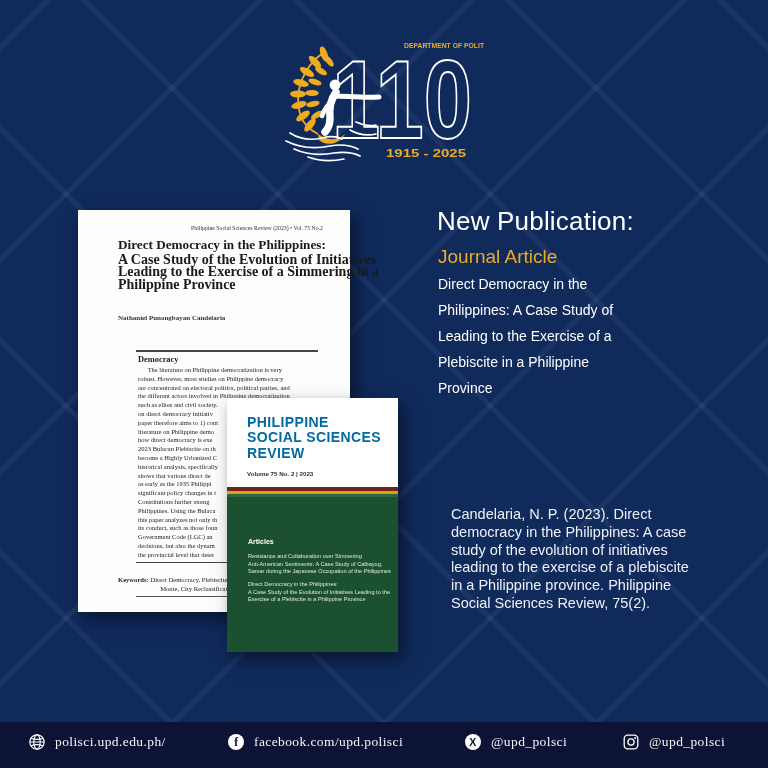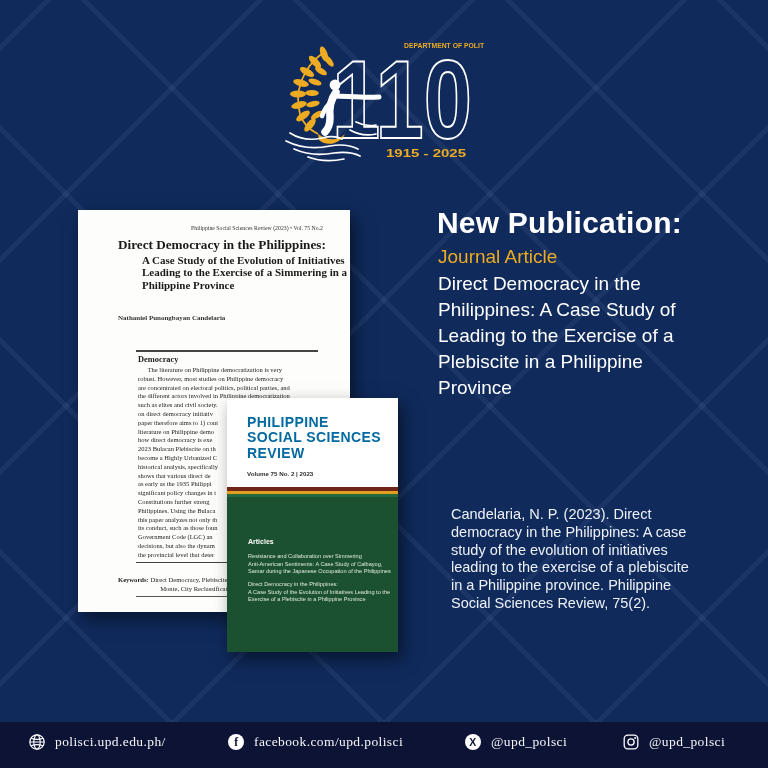--- a/index.html
+++ b/index.html
@@ -14,21 +14,21 @@
   
   .logo{position:absolute;left:284px;top:30px;width:200px;height:140px;}
   
   .paper{
     position:absolute;left:78px;top:210px;width:272px;height:402px;
     background:#fdfdfb;box-shadow:5px 7px 16px rgba(0,0,0,0.5);
     color:#222;font-family:"Liberation Serif",serif;z-index:2;
   }
   .paper .journal-line{position:absolute;top:15px;right:27px;font-size:5.8px;color:#333;white-space:pre;}
   .paper .p-title{position:absolute;left:40px;top:27px;font-size:13.2px;font-weight:bold;white-space:pre;color:#1a1a1a;}
-  .paper .p-sub{position:absolute;left:40px;top:44px;font-size:11px;font-weight:bold;line-height:12.3px;color:#1a1a1a;margin-left:24px;}
+  .paper .p-sub{position:absolute;left:40px;top:44px;font-size:14px;font-weight:bold;line-height:12.3px;color:#1a1a1a;}
   .paper .p-sub div{white-space:pre;}
   .paper .author{position:absolute;left:40px;top:104px;font-size:7px;font-weight:bold;color:#333;white-space:pre;}
   .rule1{position:absolute;left:58px;top:140px;width:182px;height:1.6px;background:#444;}
   .abstract-h{position:absolute;left:60px;top:145px;font-size:8.4px;font-weight:bold;}
   .abstract{position:absolute;left:60px;top:156px;font-size:6.5px;line-height:8.8px;color:#222;}
   .abstract div{white-space:pre;}
   .rule2{position:absolute;left:58px;top:352px;width:182px;height:1.4px;background:#444;}
   .kw1{position:absolute;left:40px;top:366px;font-size:6.6px;white-space:pre;}
   .kw1 b{font-weight:bold;}
   .kw2{position:absolute;left:60px;top:375px;width:120px;text-align:center;font-size:6.6px;white-space:pre;}
@@ -45,23 +45,23 @@
   .stripe-m{position:absolute;left:0;top:89px;width:171px;height:4px;background:#6f2618;}
   .stripe-y{position:absolute;left:0;top:93px;width:171px;height:2.5px;background:#df9e1f;}
   .stripe-g{position:absolute;left:0;top:95.5px;width:171px;height:3.5px;background:#27693f;}
   .c-green{position:absolute;left:0;top:99px;width:171px;height:155px;background:#1b5130;}
   .c-articles-h{position:absolute;left:21px;top:41px;font-size:7px;font-weight:bold;color:#fff;}
   .c-art{position:absolute;left:21px;font-size:5.6px;line-height:7.5px;color:#dfe8df;}
   .c-art div{white-space:pre;}
   .c-art1{top:56px;}
   .c-art2{top:84px;}
   
-  .ann-heading{position:absolute;left:437px;top:206px;font-size:30px;font-weight:bold;color:#ffffff;letter-spacing:0.2px;white-space:pre;}
+  .ann-heading{position:absolute;left:437px;top:206px;font-size:26px;font-weight:normal;color:#ffffff;letter-spacing:0.2px;white-space:pre;}
   .ann-category{position:absolute;left:438px;top:246px;font-size:19px;color:#edab22;white-space:pre;}
-  .ann-title{position:absolute;left:438px;top:271px;font-size:19px;line-height:26px;color:#ffffff;}
+  .ann-title{position:absolute;left:438px;top:271px;font-size:14px;line-height:26px;color:#ffffff;}
   .ann-title div{white-space:pre;}
   .ann-citation{position:absolute;left:451px;top:506px;font-size:14.5px;line-height:17.8px;color:#eef2f7;}
   .ann-citation div{white-space:pre;}
   
   .footer{position:absolute;left:0;top:722px;width:768px;height:46px;background:#0c1334;z-index:5;}
   .f-item{position:absolute;top:0;height:39px;display:flex;align-items:center;gap:9px;
     color:#f5f6fa;font-family:"Liberation Serif",serif;font-size:13.5px;letter-spacing:0.4px;}
   .f-item svg{display:block;}
   .f1{left:28px;} .f2{left:227px;} .f3{left:464px;} .f4{left:622px;}
 </style>

